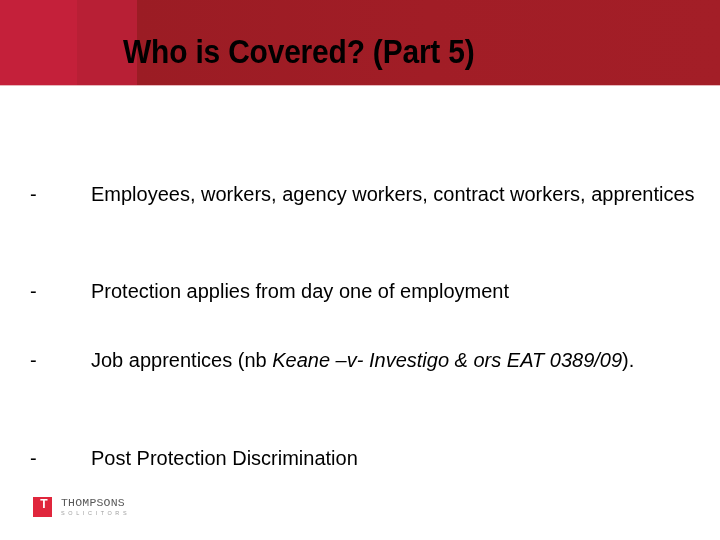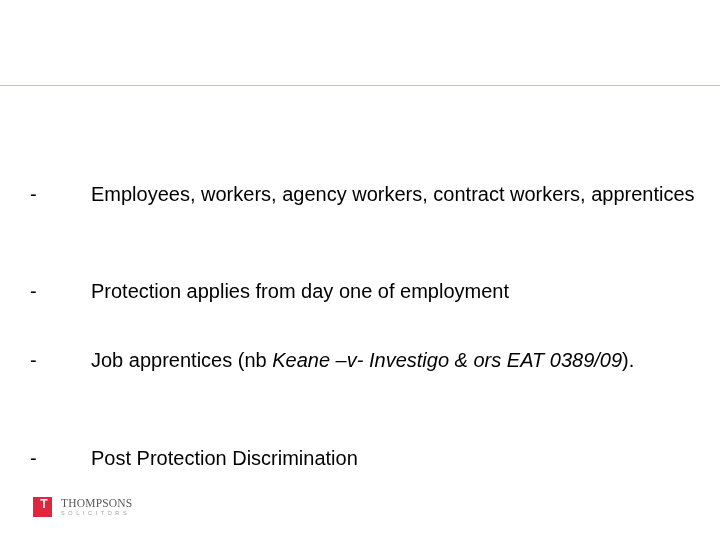--- a/index.html
+++ b/index.html
@@ -120,21 +120,21 @@
       text-align: center;
       font-family: "Liberation Sans", sans-serif;
       font-weight: bold;
       font-size: 12px;
       line-height: 14px;
       color: #ffffff;
     }
     .logo-name {
       position: absolute;
       left: 28px; top: 1px;
-      font-family: Liberation Serif, serif;
+      font-family: Liberation Mono, monospace;
       font-size: 11.5px;
       line-height: 12px;
       color: #595959;
       letter-spacing: 0.2px;
       white-space: nowrap;
     }
     .logo-sub {
       position: absolute;
       left: 28px; top: 14px;
       font-family: "Liberation Sans", sans-serif;
@@ -143,20 +143,26 @@
       color: #a0a0a0;
       letter-spacing: 3.6px;
       white-space: nowrap;
     }
   </style>
 </head>
 <body>
 
 <div class="slide">
 
+  <div class="header-band">
+    <div class="header-zone-1"></div>
+    <div class="header-zone-2"></div>
+    <div class="header-zone-3"></div>
+    <h1 class="title">Who is Covered? (Part 5)</h1>
+  </div>
   <div class="header-bottom-line"></div>
 
   <ul class="bullets">
     <li class="bullet b1">
       <span class="bullet-dash">-</span>
       <span class="bullet-text">Employees, workers,  agency workers, contract workers, apprentices</span>
     </li>
     <li class="bullet b2">
       <span class="bullet-dash">-</span>
       <span class="bullet-text">Protection applies from day one of employment</span>

